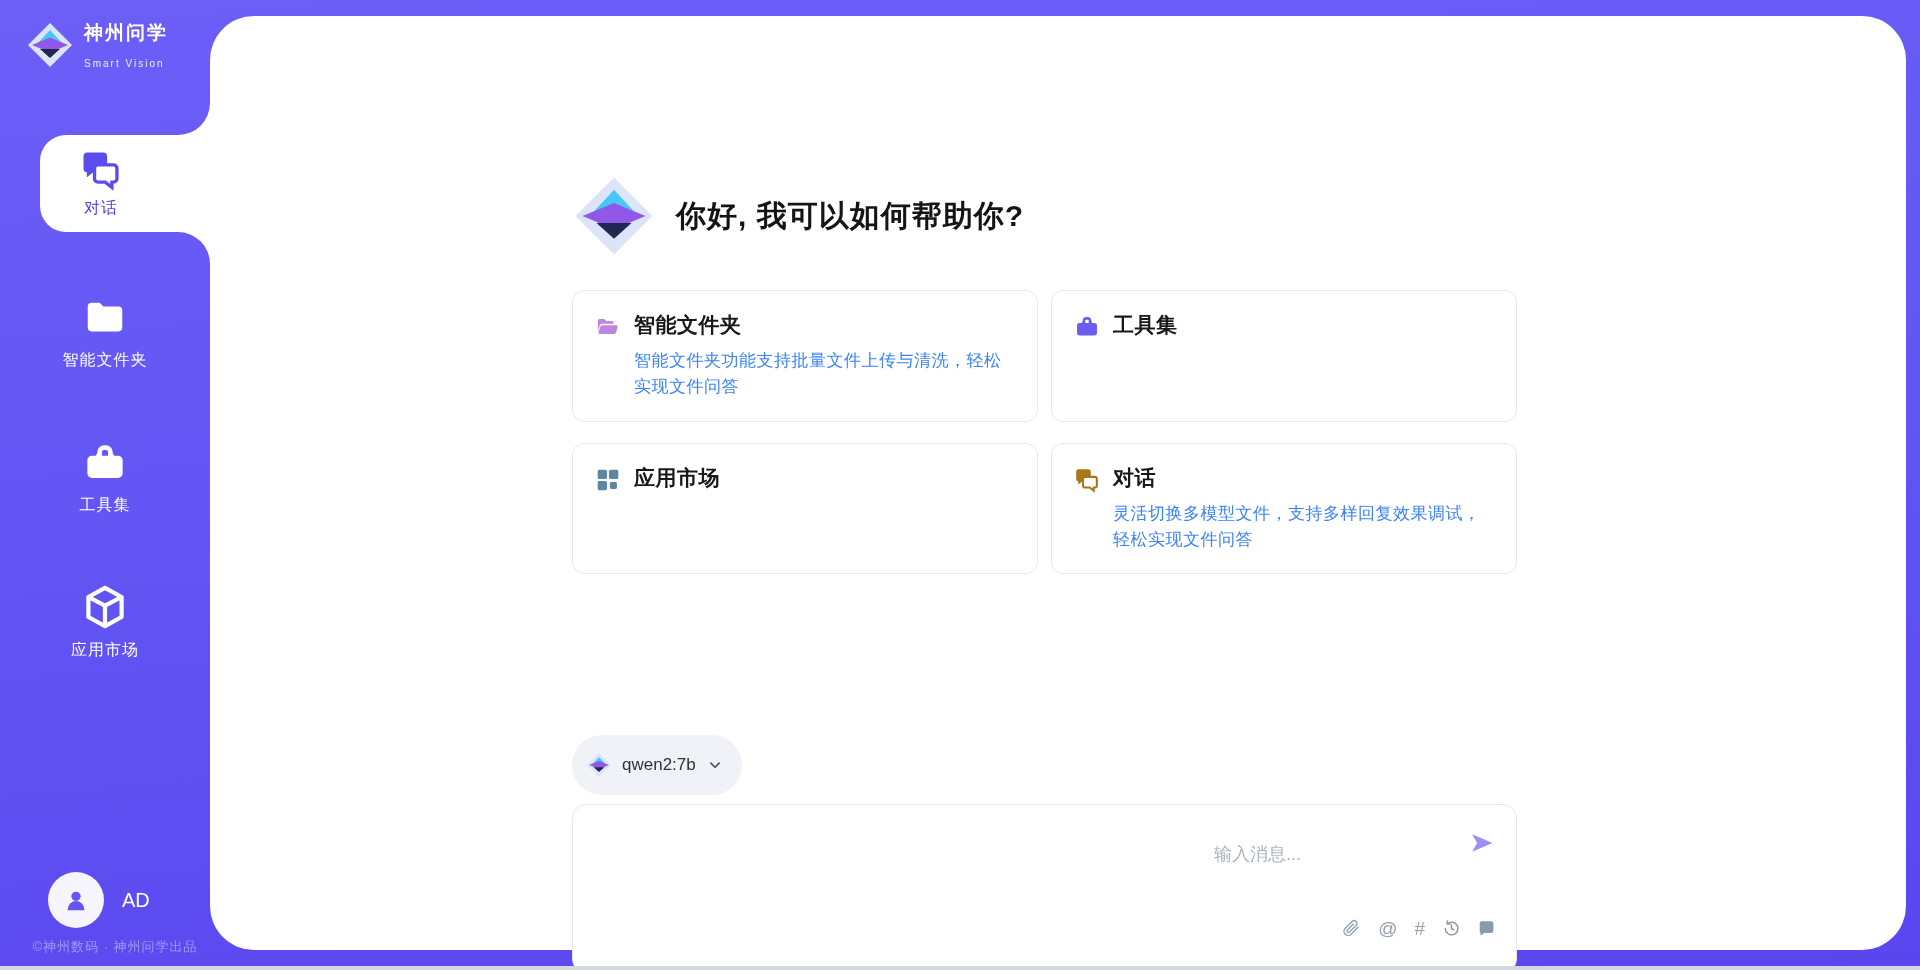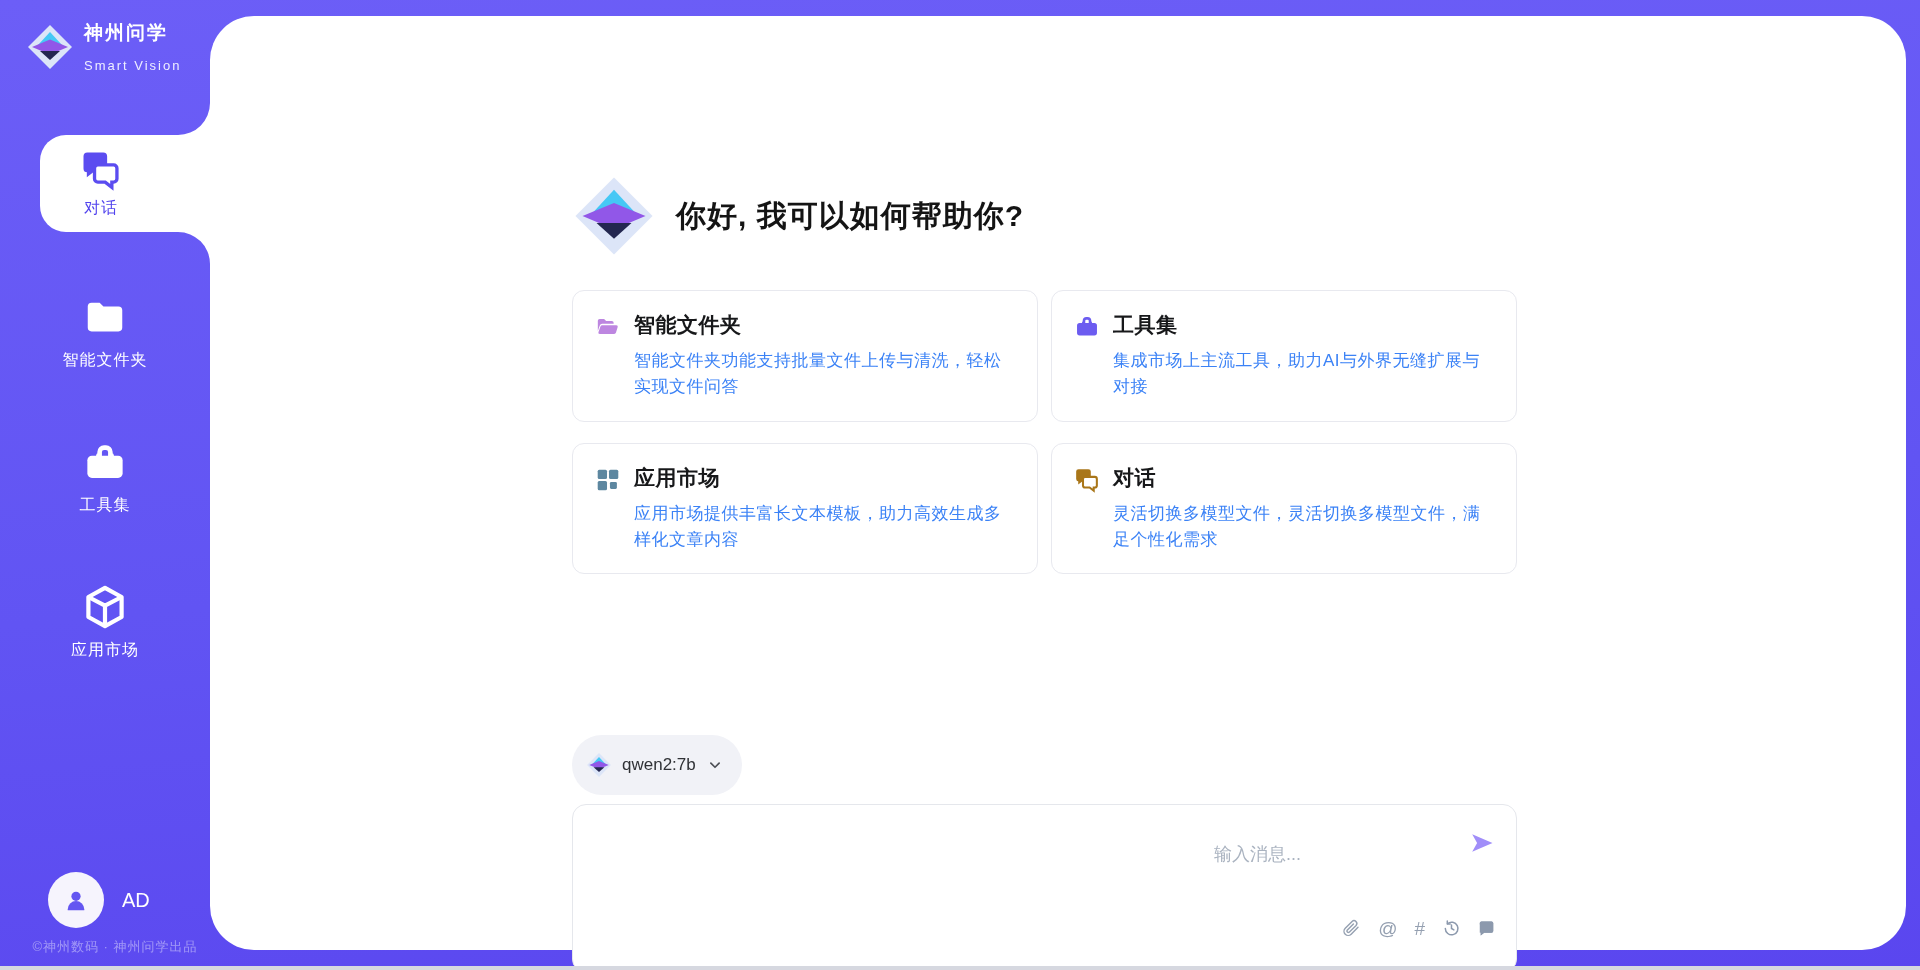--- a/index.html
+++ b/index.html
@@ -15,21 +15,21 @@
   .panel {
     position:absolute; left:210px; top:16px; right:14px; bottom:20px;
     background:#ffffff; border-radius:44px;
   }
   .bottom-strip{ position:absolute; left:0; right:0; bottom:0; height:4px; background:#d6d8e0; z-index:5;}
 
   
   .sidebar { position:absolute; left:0; top:0; width:240px; height:100%; z-index:2; }
   .logo-row { position:absolute; top:20px; left:26px; display:flex; align-items:center; gap:10px; }
   .logo-row .brand-title { color:#fff; font-size:19px; font-weight:bold; letter-spacing:2px; }
-  .logo-row .brand-sub { color:#eef; font-size:13px; letter-spacing:2px; margin-top:12px; }
+  .logo-row .brand-sub { color:#eef; font-size:10px; letter-spacing:2px; margin-top:12px; }
 
   .tab-active {
     position:absolute; left:40px; top:135px; width:170px; height:97px;
     background:#fff; border-radius:26px 0 0 26px;
     display:flex; flex-direction:column; align-items:center; justify-content:center;
     gap:7px; padding-right:48px; cursor:pointer;
   }
   .tab-active .nav-label { color:#5244ee; font-size:16px; }
   .fillet { position:absolute; width:32px; height:32px; right:0; }
   .fillet.top { top:-32px; }
@@ -244,41 +244,39 @@
           <p>智能文件夹功能支持批量文件上传与清洗，轻松实现文件问答</p>
         </div>
       </div>
 
       <div class="card">
         <svg class="ic" width="26" height="26" style="color:#6c5cf0">
             <use href="#ic-case"></use>
           </svg>
         <div>
           <h2>工具集</h2>
-          <p>集成市场上主流工具，助力AI与外界无缝扩展与对接</p>
         </div>
       </div>
 
       <div class="card">
         <svg class="ic" width="26" height="26" style="color:#5d87a0">
             <use href="#ic-grid"></use>
           </svg>
         <div>
           <h2>应用市场</h2>
-          <p>应用市场提供丰富长文本模板，助力高效生成多样化文章内容</p>
         </div>
       </div>
 
       <div class="card">
         <svg class="ic" width="26" height="26" style="color:#a97619">
             <use href="#ic-chat"></use>
           </svg>
         <div>
           <h2>对话</h2>
-          <p>灵活切换多模型文件，灵活切换多模型文件，满足个性化需求</p>
+          <p>灵活切换多模型文件，支持多样回复效果调试，轻松实现文件问答</p>
         </div>
       </div>
 
     </div>
 
     <div class="model-row">
       <div class="model-pill">
         <svg width="26" height="26">
             <use href="#ic-logo"></use>
           </svg>

